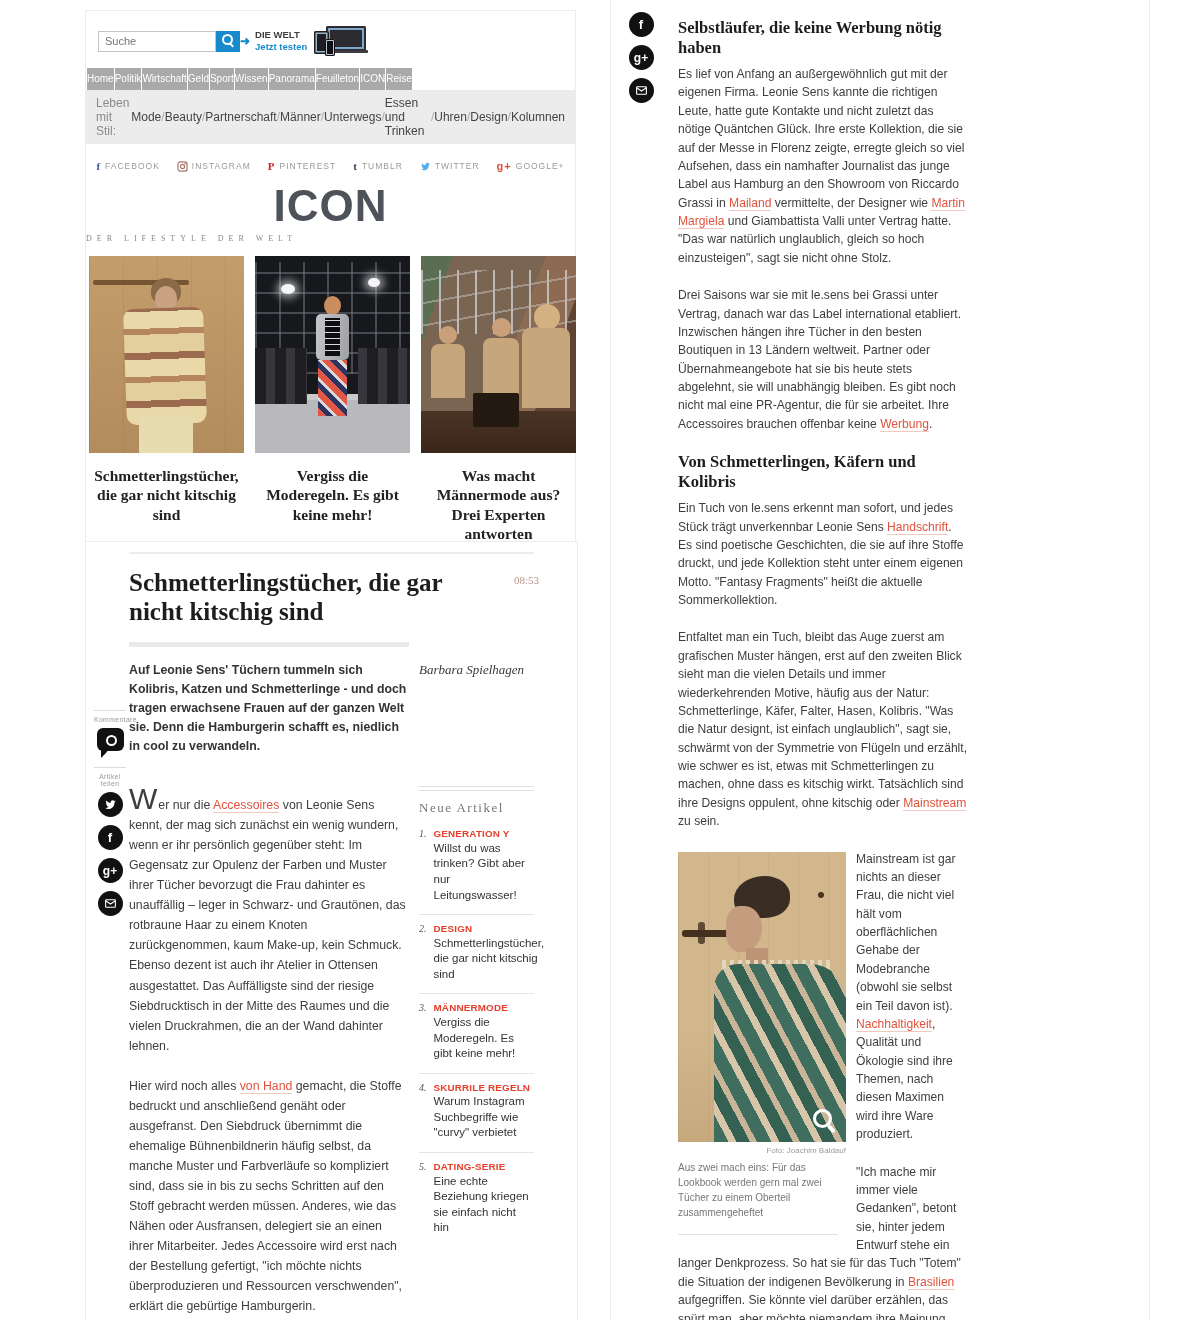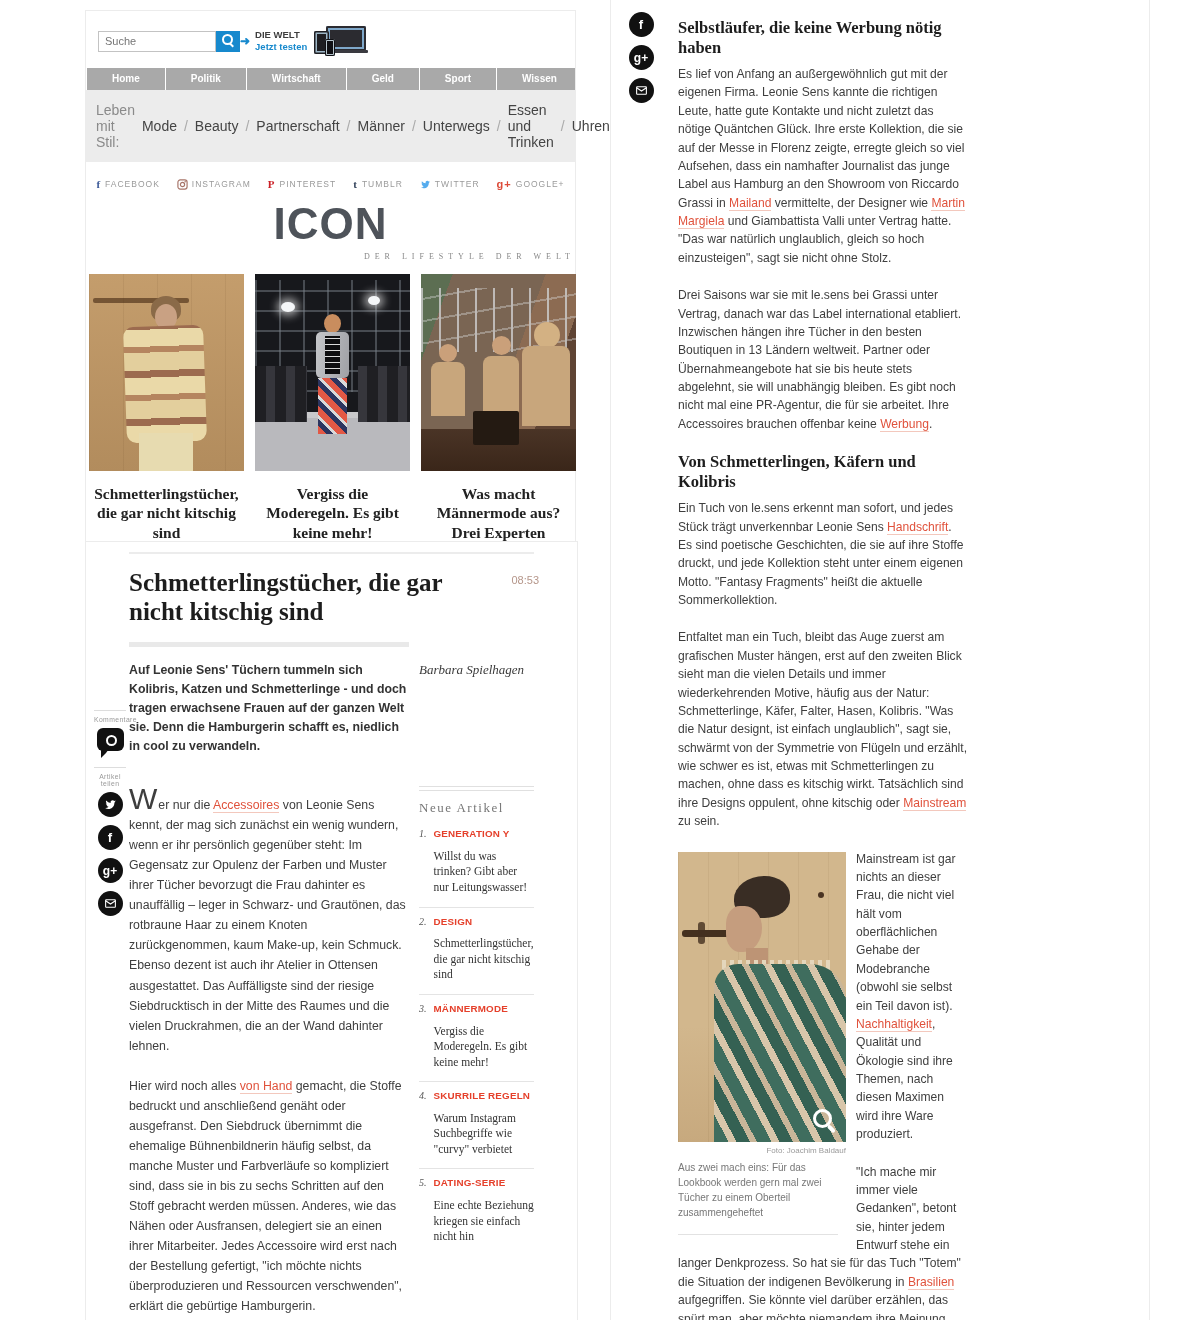--- a/index.html
+++ b/index.html
@@ -25,32 +25,32 @@
   .globe b{position:absolute;right:5px;bottom:6px;width:8px;height:6px;background:#34689a;border-radius:50% 40% 55% 50%}
   .promo{display:flex;align-items:center;gap:5px;font-size:9.5px;font-weight:bold;line-height:1.25}
   .promo .arr{color:#1789cd;font-size:12px}
   .promo .l2{color:#1789cd}
   .devices{position:relative;width:54px;height:36px}
   .devices .lap{position:absolute;right:0;top:3px;width:40px;height:25px;background:#2b2b30;border-radius:2px;box-shadow:inset 0 0 0 2px #2b2b30,inset 0 0 0 4px #7ea7c9}
   .devices .base{position:absolute;right:-2px;top:27px;width:46px;height:3px;background:#3a3a40;border-radius:1px}
   .devices .tab{position:absolute;left:2px;top:8px;width:15px;height:23px;background:#1e1e22;border-radius:2px;box-shadow:inset 0 0 0 1.5px #1e1e22,inset 0 0 0 3px #9db6c6}
   .devices .ph{position:absolute;left:13px;top:16px;width:10px;height:17px;background:#101014;border-radius:2px;box-shadow:inset 0 0 0 1px #101014,inset 0 0 0 2px #b8c6ce}
   .mainnav{display:flex;gap:1px;padding:0 1px;height:22px;overflow:hidden}
-  .mainnav a{background:#a9a9a9;color:#fff;font-size:10px;line-height:22px;padding:0 25px;white-space:nowrap;font-weight:bold}
-  .subnav{background:#ececec;font-size:14px;color:#555;padding:12px 10px;display:flex;gap:7px;align-items:center}
+  .mainnav a{background:#a9a9a9;color:#fff;font-size:10px;line-height:22px;padding:0 0;white-space:nowrap;font-weight:normal}
+  .subnav{background:#ececec;font-size:12px;color:#555;padding:6px 10px;display:flex;align-items:center}
   .subnav .lbl{color:#8a8a8a}
   .subnav a{color:#444}
   .subnav .sep{color:#aaa}
   .socialbar{display:flex;justify-content:center;gap:17px;margin-top:16px;font-size:8.5px;letter-spacing:1px;color:#9a9a9a;align-items:center}
   .socialbar .s{display:flex;align-items:center;gap:4px}
   .sic{font-weight:bold;font-size:11px;font-family:"Liberation Serif",serif}
   .sic.fb{color:#3b5998}.sic.pin{color:#cb2027}.sic.tum{color:#36465d}.sic.gp{color:#dd4b39;font-family:"Liberation Sans",sans-serif}
   .svgic{width:11px;height:11px;display:inline-block}
   .iconlogo{text-align:center;margin-top:12px;font-size:44px;font-weight:800;color:#4e535a;letter-spacing:1px;line-height:1}
-  .icontag{text-align:right;font-size:8px;letter-spacing:5px;color:#888;font-family:"Liberation Serif",serif;margin-top:6px}
+  .icontag{text-align:left;font-size:8px;letter-spacing:5px;color:#888;font-family:"Liberation Serif",serif;margin-top:6px}
   .teasers{display:flex;gap:11px;padding:13px 3px 0;align-items:stretch}
   .teaser{width:155px;display:flex;flex-direction:column;border-bottom:1px dotted #b0b0b0;padding-bottom:22px}
   .timg{width:155px;height:197px;position:relative;overflow:hidden;flex:none}
   .timg div{position:absolute}
   .teaser h3{font-family:"Liberation Serif",serif;font-size:15.5px;line-height:1.25;text-align:center;color:#222;margin:13px 2px 0;font-weight:600}
   .teaser .auth{font-family:"Liberation Serif",serif;font-style:italic;color:#e8836f;font-size:10.5px;text-align:center;margin-top:15px}
   .teaser p{font-size:10.5px;color:#555;text-align:center;line-height:1.5;margin:11px 1px 0}
 
   
   .t1{background:repeating-linear-gradient(90deg,rgba(70,40,10,.08) 0 1px,transparent 1px 34px),linear-gradient(#c49d6c,#b28c5d)}
@@ -96,21 +96,21 @@
   .fig2 .fray{top:108px;left:44px;width:110px;height:10px;background:repeating-linear-gradient(90deg,#e4d6bc 0 4px,transparent 4px 8px)}
   .bigmag{position:absolute;right:9px;bottom:9px;width:24px;height:24px}
   .bigmag i{position:absolute;left:0;top:0;width:13px;height:13px;border:3px solid #fff;border-radius:50%}
   .bigmag b{position:absolute;right:1px;bottom:2px;width:9px;height:3.5px;background:#fff;transform:rotate(45deg);border-radius:2px}
 
   
   #card-article{left:85px;top:541px;width:493px;padding:10px 28px 26px 43px;box-sizing:border-box}
   .toprule{height:2px;background:#ececec;width:405px;margin-bottom:14px}
   .arthead{position:relative}
   .arthead h2{font-family:"Liberation Serif",serif;font-size:25px;line-height:1.16;color:#1d1d1d;margin:0;width:330px;font-weight:700}
-  .time{position:absolute;right:10px;top:6px;font-size:11px;color:#b5968a;font-family:Liberation Sans, sans-serif}
+  .time{position:absolute;right:10px;top:6px;font-size:11px;color:#b5968a;font-family:Liberation Serif, serif}
   .midrule{height:5px;background:#e9e9e9;width:280px;margin:16px 0 14px}
   .ledrow{display:flex;gap:10px}
   .lede{width:280px;font-size:12.3px;line-height:1.55;color:#333;font-weight:600;margin:0}
   .ledauth{font-family:"Liberation Serif",serif;font-style:italic;font-size:13px;color:#3a3a3a;padding-top:1px}
   .bodyrow{display:flex;gap:10px;margin-top:30px}
   .maincol{width:280px}
   .maincol p,.figside p{font-size:12.3px;line-height:1.63;color:#3e3e3e;margin:0 0 20px}
   .dropcap::first-letter{font-size:30px;line-height:.85;padding-right:1px}
   .rlink{color:#e0523c;border-bottom:1px solid #f3c8bd}
   .fig1 div,.fig2 div{position:absolute}
@@ -126,21 +126,21 @@
   .cicon svg{width:13px;height:13px}
   .cicon.gplus{font-size:12px}
   .neue{width:115px}
   .neue .dbl{border-top:1px solid #e0e0e0;height:2px;margin-bottom:1px}
   .neue h4{font-family:"Liberation Serif",serif;font-weight:400;letter-spacing:1.5px;color:#777;font-size:13px;margin:0;border-top:1px solid #e0e0e0;padding-top:9px}
   .neue ol{list-style:none;margin:10px 0 0;padding:0}
   .neue li{border-top:1px solid #e4e4e4;padding:8px 0 11px;display:flex;gap:7px}
   .neue li:first-child{border-top:none;padding-top:2px}
   .neue .num{font-size:10px;color:#555;font-family:"Liberation Serif",serif;font-style:italic;flex:none}
   .neue .cat{display:block;color:#e5402b;font-size:9.8px;font-weight:bold;letter-spacing:.2px;line-height:1.3}
-  .neue .ttl{display:block;font-family:Liberation Serif, serif;font-size:11.5px;color:#333;margin-top:8px;line-height:1.35}
+  .neue .ttl{display:block;font-family:Liberation Sans, sans-serif;font-size:11.5px;color:#333;margin-top:0;line-height:1.35}
 
   
   #card-right{left:610px;top:-6px;width:540px;padding:24px 0 30px 0;box-sizing:border-box;border-top:none}
   .r-rail{position:absolute;left:17px;top:18px;width:26px}
   .r-inner{margin-left:67px;width:291px}
   .r-inner h3{font-family:"Liberation Serif",serif;font-size:16.5px;color:#1d1d1d;margin:0 0 7px;font-weight:700}
   .r-inner p{font-size:12.1px;line-height:1.52;color:#3e3e3e;margin:0 0 19px}
   .r-inner h3.h2nd{margin-top:2px}
   .figblock2{float:left;width:168px;margin:2px 10px 6px 0}
   .fig2{width:168px;height:290px;position:relative;overflow:hidden}

